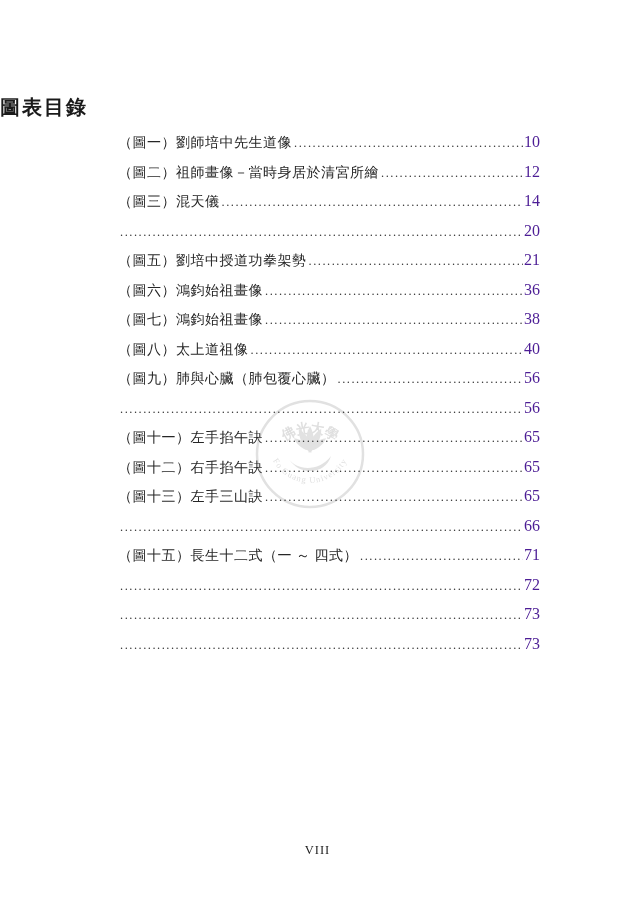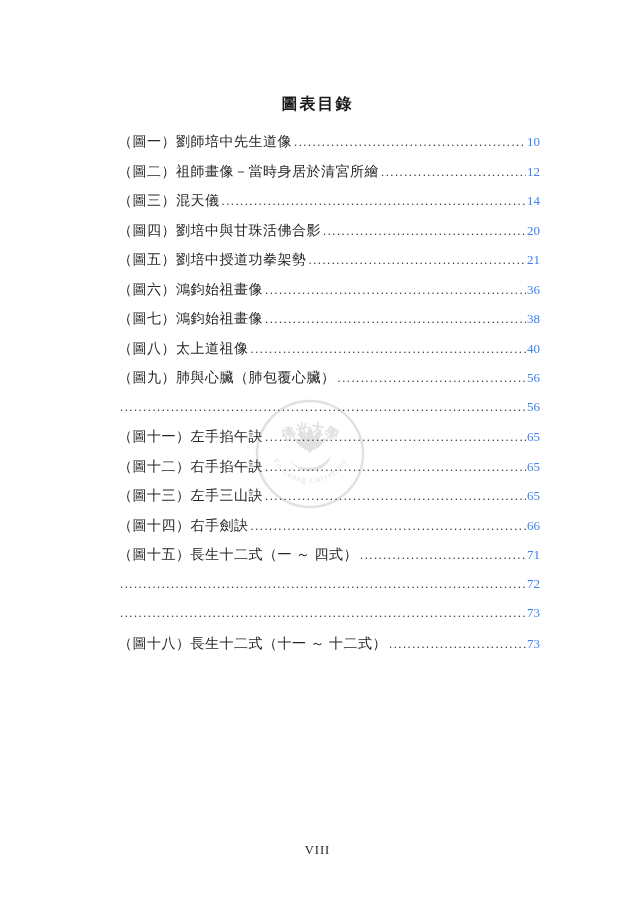--- a/index.html
+++ b/index.html
@@ -7,22 +7,21 @@
     position:relative;
     width:635px; height:905px;
     background:#ffffff;
     overflow:hidden;
     font-family:"Liberation Serif","DejaVu Serif",serif;
     color:#1f1f1f;
   }
   .doc-title {
     position:absolute;
     top:94px; left:0; width:100%;
-    text-align:center;
-    font-size:16px;
+    font-size:20px;
     font-weight:700;
     letter-spacing:2px;
     color:#1a1a1a;
   }
   .toc {
     position:absolute;
     top:133px; left:118px; width:422px;
   }
   .toc-row {
     display:flex;
@@ -38,22 +37,22 @@
     overflow:hidden;
     white-space:nowrap;
     font-size:12.5px;
     letter-spacing:1.5px;
     color:#3a3a3a;
     margin:0 1px 0 2px;
     min-width:8px;
   }
   .toc-page {
     flex:0 0 auto;
-    font-size:13px;
-    color:#3b82f6;
+    font-size:16px;
+    color:#4c1d95;
     font-family:Liberation Serif, serif;
   }
   .watermark {
     position:absolute;
     left:254px; top:398px;
     width:112px; height:112px;
     opacity:0.5;
     pointer-events:none;
   }
   .footer-page-number {
@@ -105,21 +104,20 @@
         <span class="toc-label">（圖二）祖師畫像－當時身居於清宮所繪</span>
         <span class="toc-leader">................................................................................................................................................................</span>
         <span class="toc-page">12</span>
       </div>
       <div class="toc-row">
         <span class="toc-label">（圖三）混天儀</span>
         <span class="toc-leader">................................................................................................................................................................</span>
         <span class="toc-page">14</span>
       </div>
       <div class="toc-row">
-        <span class="toc-label">（圖四）劉培中與甘珠活佛合影</span>
         <span class="toc-leader">................................................................................................................................................................</span>
         <span class="toc-page">20</span>
       </div>
       <div class="toc-row">
         <span class="toc-label">（圖五）劉培中授道功拳架勢</span>
         <span class="toc-leader">................................................................................................................................................................</span>
         <span class="toc-page">21</span>
       </div>
       <div class="toc-row">
         <span class="toc-label">（圖六）鴻鈞始祖畫像</span>
@@ -154,38 +152,36 @@
         <span class="toc-label">（圖十二）右手掐午訣</span>
         <span class="toc-leader">................................................................................................................................................................</span>
         <span class="toc-page">65</span>
       </div>
       <div class="toc-row">
         <span class="toc-label">（圖十三）左手三山訣</span>
         <span class="toc-leader">................................................................................................................................................................</span>
         <span class="toc-page">65</span>
       </div>
       <div class="toc-row">
-        <span class="toc-label">（圖十四）右手劍訣</span>
         <span class="toc-leader">................................................................................................................................................................</span>
         <span class="toc-page">66</span>
       </div>
       <div class="toc-row">
         <span class="toc-label">（圖十五）長生十二式（一 ～ 四式） </span>
         <span class="toc-leader">................................................................................................................................................................</span>
         <span class="toc-page">71</span>
       </div>
       <div class="toc-row">
         <span class="toc-leader">................................................................................................................................................................</span>
         <span class="toc-page">72</span>
       </div>
       <div class="toc-row">
         <span class="toc-leader">................................................................................................................................................................</span>
         <span class="toc-page">73</span>
       </div>
       <div class="toc-row">
-        <span class="toc-label">（圖十八）長生十二式（十一 ～ 十二式） </span>
         <span class="toc-leader">................................................................................................................................................................</span>
         <span class="toc-page">73</span>
       </div>
     </div>
 
   <div class="footer-page-number">VIII</div>
 </div>
 
 </body></html>

